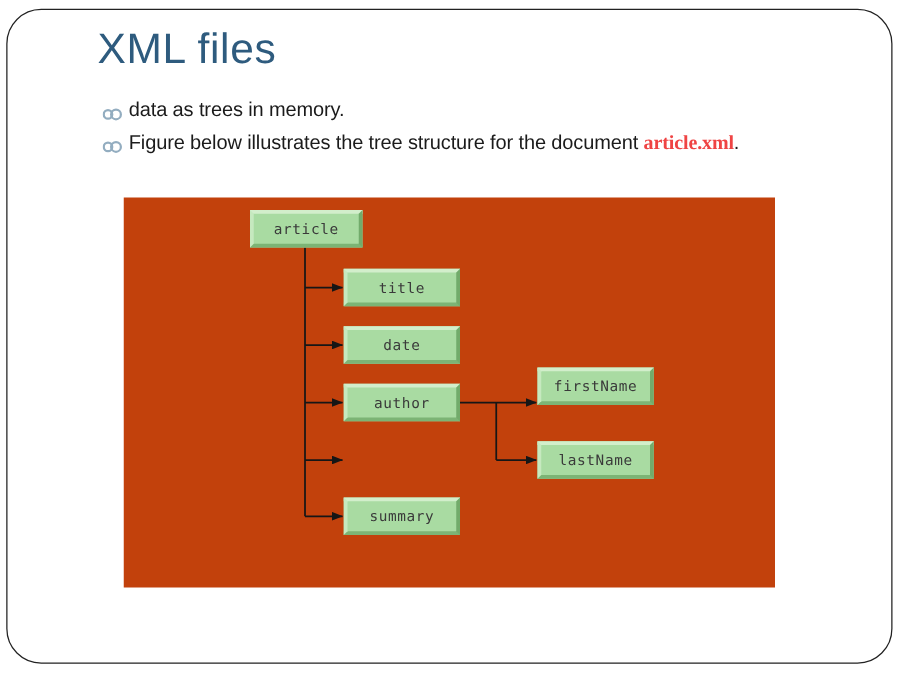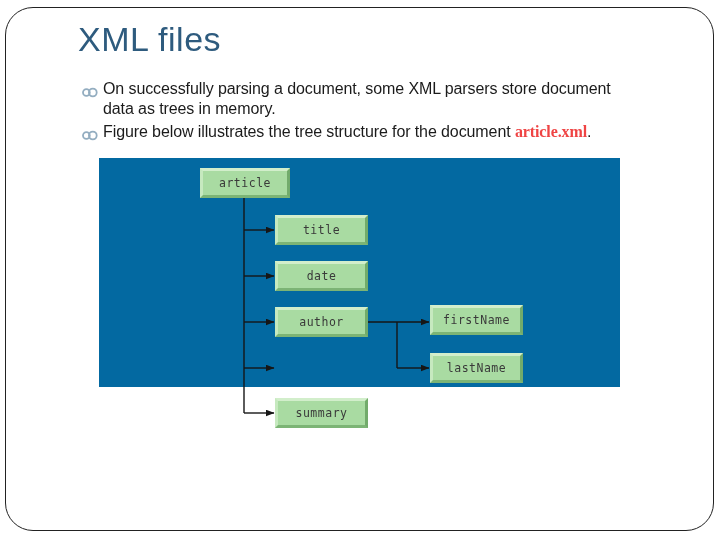--- a/index.html
+++ b/index.html
@@ -17,22 +17,22 @@
     font-size:34px;font-weight:400;color:#2E5B7E;letter-spacing:0.5px;
   }
   .bullets{position:absolute;left:82px;top:79px;width:590px;}
   .bullet-row{display:flex;align-items:flex-start;margin-bottom:3px;}
   .bullet-glyph{flex:0 0 21px;padding-top:5px;}
   .bullet-text{
     font-size:16px;line-height:20px;color:#1b1b1b;letter-spacing:-0.1px;
   }
   .xml-link{color:#ef4444;font-weight:bold;font-family:Liberation Serif, serif;}
   .panel{
-    position:absolute;left:99px;top:158px;width:521px;height:229px;
-    background:#0369a1;
+    position:absolute;left:99px;top:158px;width:521px;height:312px;
+    background:#c2410c;
   }
   .connectors{position:absolute;left:0;top:0;}
   .node{
     position:absolute;width:93px;height:30px;box-sizing:border-box;
     background:#A9DBA2;
     border-top:3px solid #D2EECB;border-left:3px solid #C6E9BF;
     border-right:3px solid #72AB6B;border-bottom:3px solid #7CB475;
     display:flex;align-items:center;justify-content:center;
     font-family:"DejaVu Sans Mono", monospace;font-size:11.5px;color:#3a3a3a;
     letter-spacing:0.5px;
@@ -49,21 +49,20 @@
   <div class="bullets">
 
     <div class="bullet-row">
       <span class="bullet-glyph">
         <svg width="16" height="11" viewBox="0 0 16 11">
           <circle cx="4.4" cy="5.5" r="3.4" fill="none" stroke="#93ADC0" stroke-width="1.8"></circle>
           <circle cx="10.8" cy="5.5" r="3.9" fill="none" stroke="#93ADC0" stroke-width="1.8"></circle>
         </svg>
       </span>
       <div class="bullet-text">
-        <div>On successfully parsing a document, some XML parsers store document</div>
         <div>data as trees in memory.</div>
       </div>
     </div>
 
     <div class="bullet-row">
       <span class="bullet-glyph">
         <svg width="16" height="11" viewBox="0 0 16 11">
           <circle cx="4.4" cy="5.5" r="3.4" fill="none" stroke="#93ADC0" stroke-width="1.8"></circle>
           <circle cx="10.8" cy="5.5" r="3.9" fill="none" stroke="#93ADC0" stroke-width="1.8"></circle>
         </svg>
@@ -93,16 +92,16 @@
         <path d="M298,164 L298,210"></path>
         <path d="M298,210 L330,210" marker-end="url(#arrow)"></path>
       </g>
     </svg>
 
     <div class="node" style="left:101px;top:10px;width:90px">article</div>
     <div class="node" style="left:176px;top:57px">title</div>
     <div class="node" style="left:176px;top:103px">date</div>
     <div class="node" style="left:176px;top:149px">author</div>
     <div class="node" style="left:176px;top:240px">summary</div>
-    <div class="node" style="left:331px;top:147px">firstName</div>
+    <div class="node" style="left:331px;top:136px">firstName</div>
     <div class="node" style="left:331px;top:195px">lastName</div>
   </div>
 </div>
 
 </body></html>

